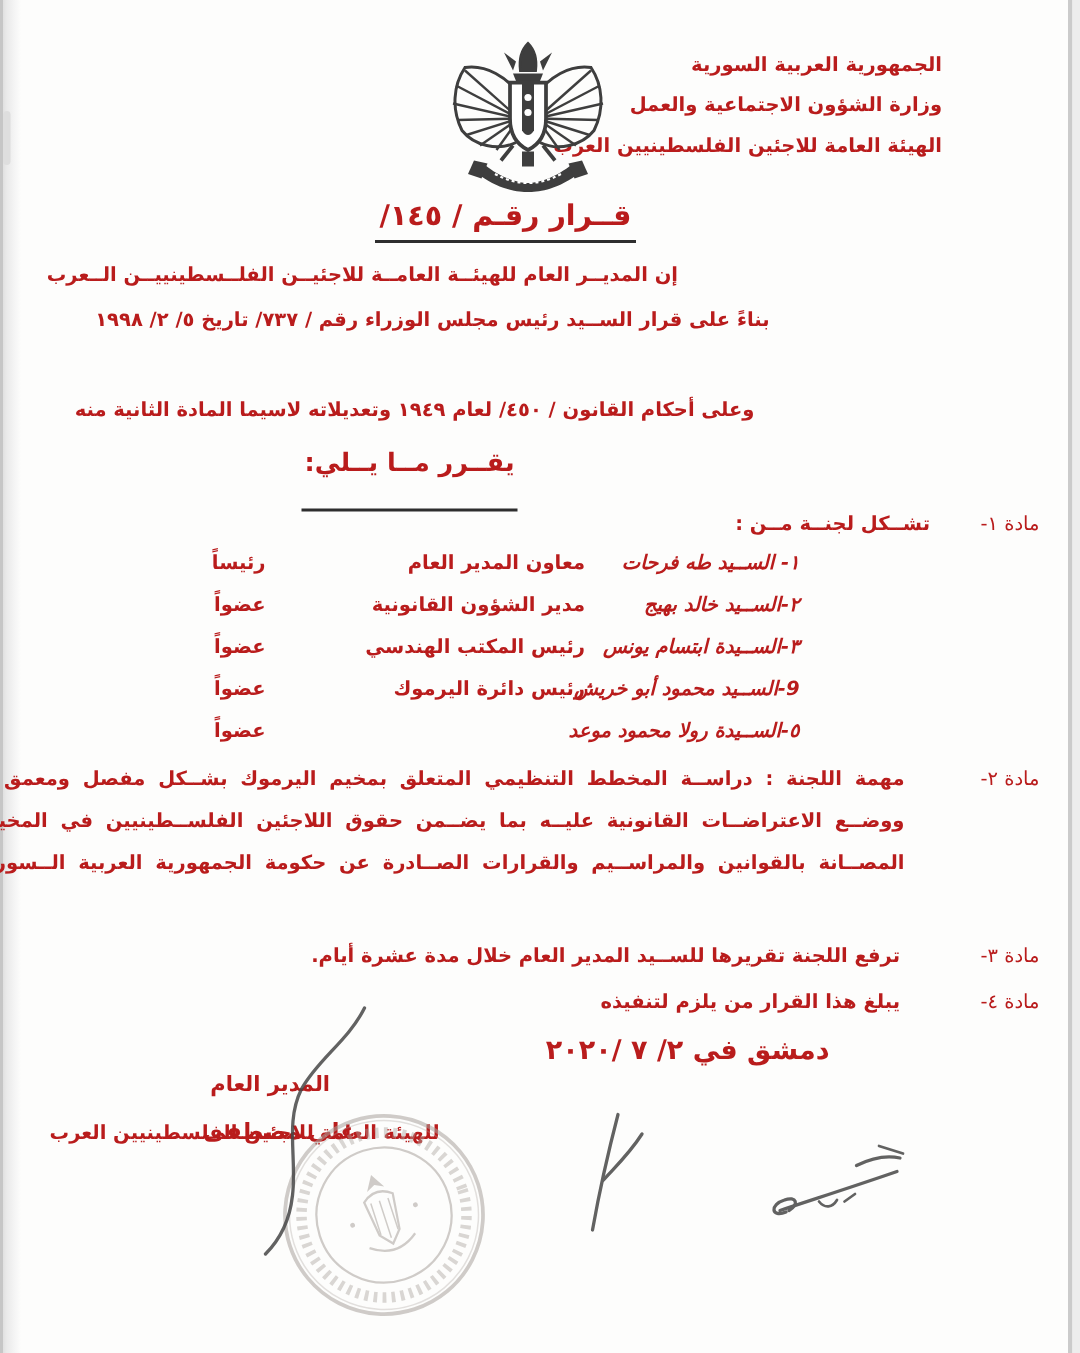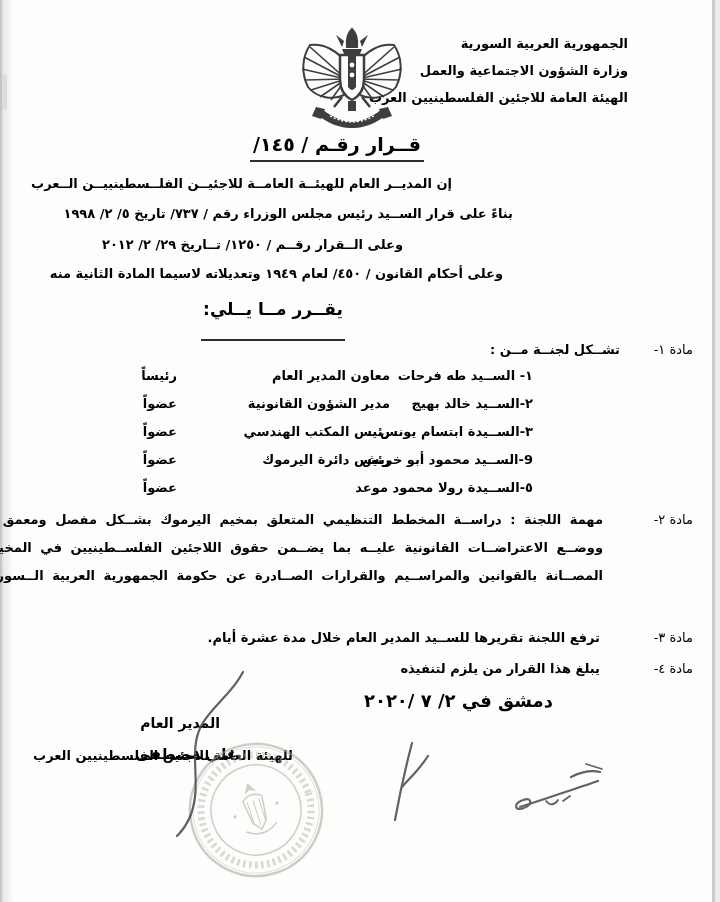--- a/index.html
+++ b/index.html
@@ -1,18 +1,18 @@
 <!DOCTYPE html>
 <html lang="ar" dir="rtl"><head>
 <meta charset="utf-8">
 <style>
   html,body{margin:0;padding:0;background:#ffffff;}
   .page{
     position:relative;width:720px;height:902px;overflow:hidden;
-    background:#fdfdfc;color:#000000;
+    background:#fdfdfc;color:#b91c1c;
     font-family:"DejaVu Sans",sans-serif;direction:rtl;
   }
   .abs{position:absolute;white-space:nowrap;}
   
   .edge-left{position:absolute;left:0;top:0;width:14px;height:902px;
     background:linear-gradient(90deg,#d8d8d8 0,#e9e9e9 30%,#f5f5f5 70%,rgba(255,255,255,0) 100%);}
   .edge-left-line{position:absolute;left:0;top:0;width:2px;height:902px;background:#c6c6c6;}
   .edge-smudge{position:absolute;left:2px;top:74px;width:5px;height:36px;background:#dedede;border-radius:3px;}
   .edge-right-line{position:absolute;left:712px;top:0;width:3px;height:902px;background:#cbcbcb;}
   .edge-right{position:absolute;left:715px;top:0;width:5px;height:902px;background:#ededed;}
@@ -25,21 +25,21 @@
   .pre0{top:176px;right:268px;}
   .pre1{top:206px;right:207px;}
   .pre2{top:237px;right:317px;}
   .pre3{top:266px;right:217px;}
   .body-line{font-size:13px;font-weight:bold;}
   .heading{top:299px;right:375px;font-size:17px;font-weight:bold;
     border-bottom:2px solid #2e2e2e;padding:0 2px 20px 2px;letter-spacing:1px;}
   .art-label{font-size:13px;font-weight:normal;}
   .crow{position:absolute;left:0;right:0;height:22px;}
   .crow span{position:absolute;white-space:nowrap;font-size:13px;font-weight:bold;}
-  .c-name{right:187px;}
+  .c-name{right:187px;font-style:italic;}
   .c-title{right:330px;}
   .c-role{right:543px;}
   .wide{word-spacing:4px;}
   .sig-title{top:715px;right:500px;font-size:14px;font-weight:bold;}
   .sig-org{top:748px;right:427px;font-size:13px;font-weight:bold;}
   .sig-name{top:745px;right:483px;font-size:15px;font-weight:bold;}
   .stamp{position:absolute;left:176px;top:730px;}
   .ink{position:absolute;left:0;top:0;pointer-events:none;}
 </style>
 </head>
@@ -102,21 +102,20 @@
       <path d="M20 80 l9 2 -4 10 -9 -3 z" fill="#3e3e3e" stroke="none"></path>
       <path d="M92 80 l-9 2 4 10 9 -3 z" fill="#3e3e3e" stroke="none"></path>
       <path d="M34 89 q11 6 22 6 q11 0 22 -6" stroke="#ffffff" stroke-width="1.4" stroke-dasharray="2 2"></path>
     </g>
   </svg>
 
   <div class="abs title">قــرار رقـم / ١٤٥/</div>
 
   <div class="abs body-line pre0">إن المديــر العام للهيئــة العامــة للاجئيــن الفلــسطينييــن الــعرب</div>
   <div class="abs body-line pre1">بناءً على قرار الســيد رئيس مجلس الوزراء رقم / ٧٣٧/ تاريخ ٥/ ٢/ ١٩٩٨</div>
-  <div class="abs body-line pre2">وعلى الــقرار رقــم / ١٢٥٠/ تــاريخ ٢٩/ ٢/ ٢٠١٢</div>
   <div class="abs body-line pre3">وعلى أحكام القانون / ٤٥٠/ لعام ١٩٤٩ وتعديلاته لاسيما المادة الثانية منه</div>
 
   <div class="abs heading">يقــرر مــا يــلي:</div>
 
   <div class="abs art-label" style="top:342px;right:27px">مادة ١-</div>
   <div class="abs body-line" style="top:342px;right:100px">تشــكل لجنــة مــن :</div>
 
   <div class="crow" style="top:368px">
     <span class="c-name">١- الســيد طه فرحات</span>
     <span class="c-title">معاون المدير العام</span>

